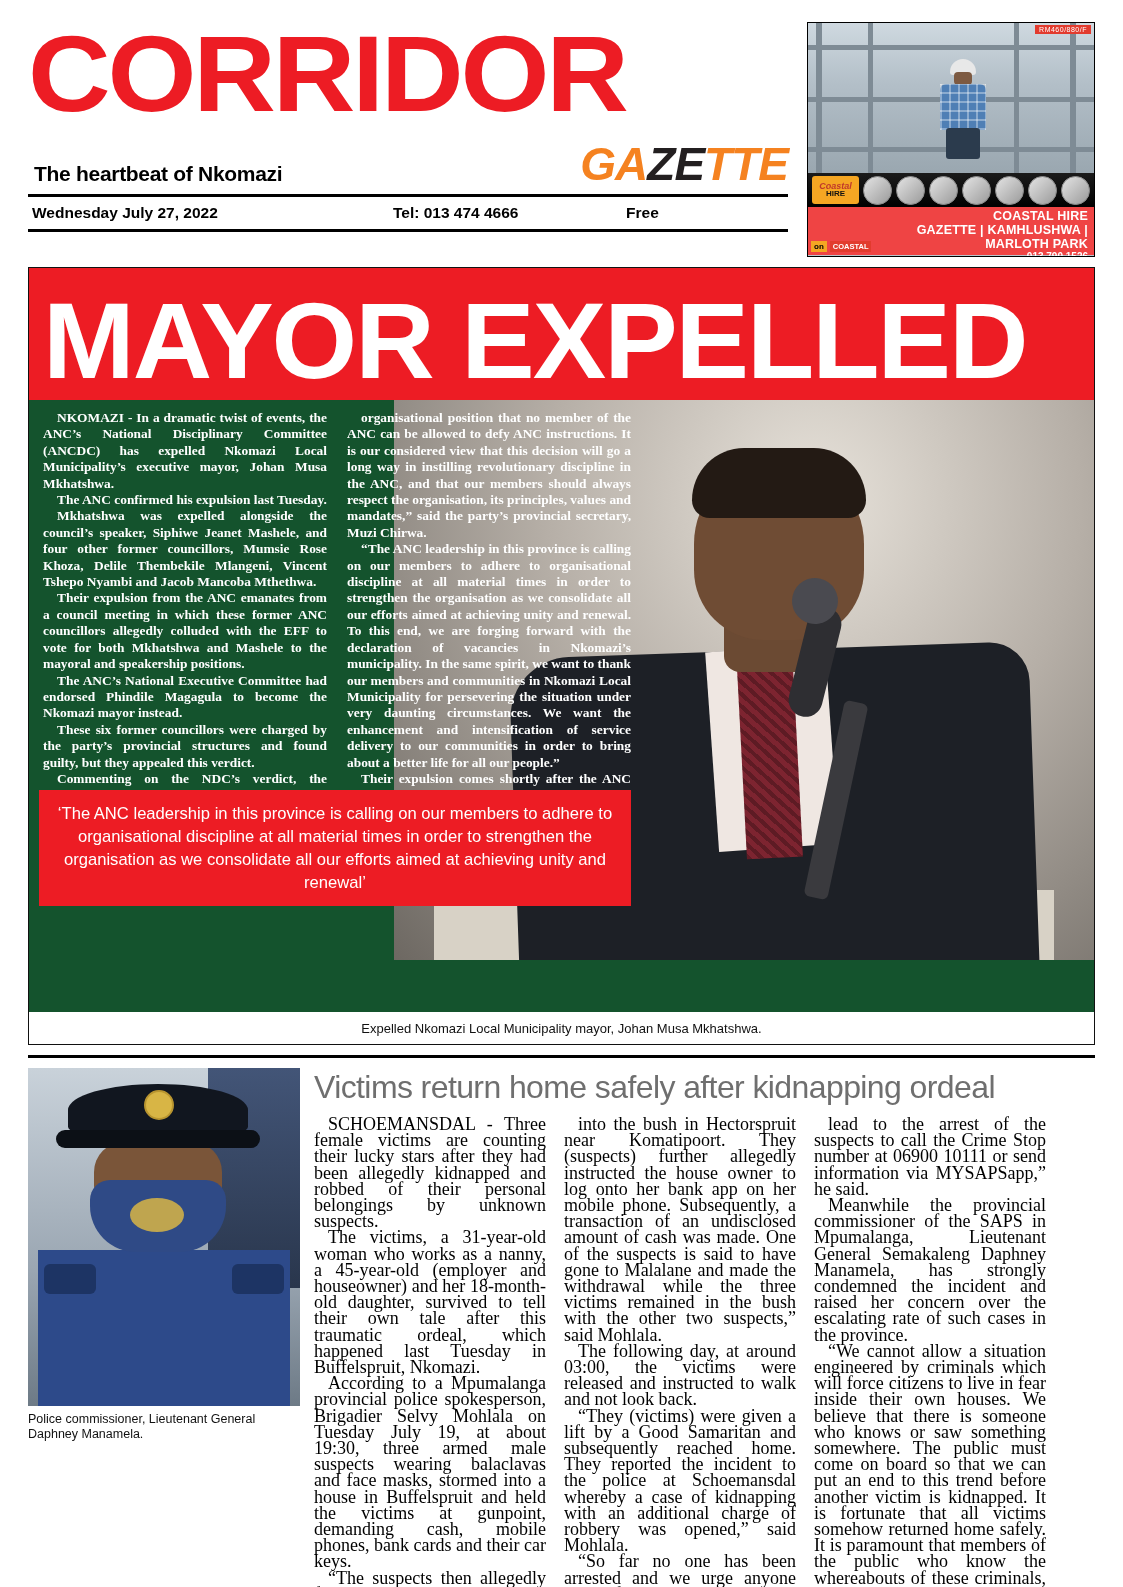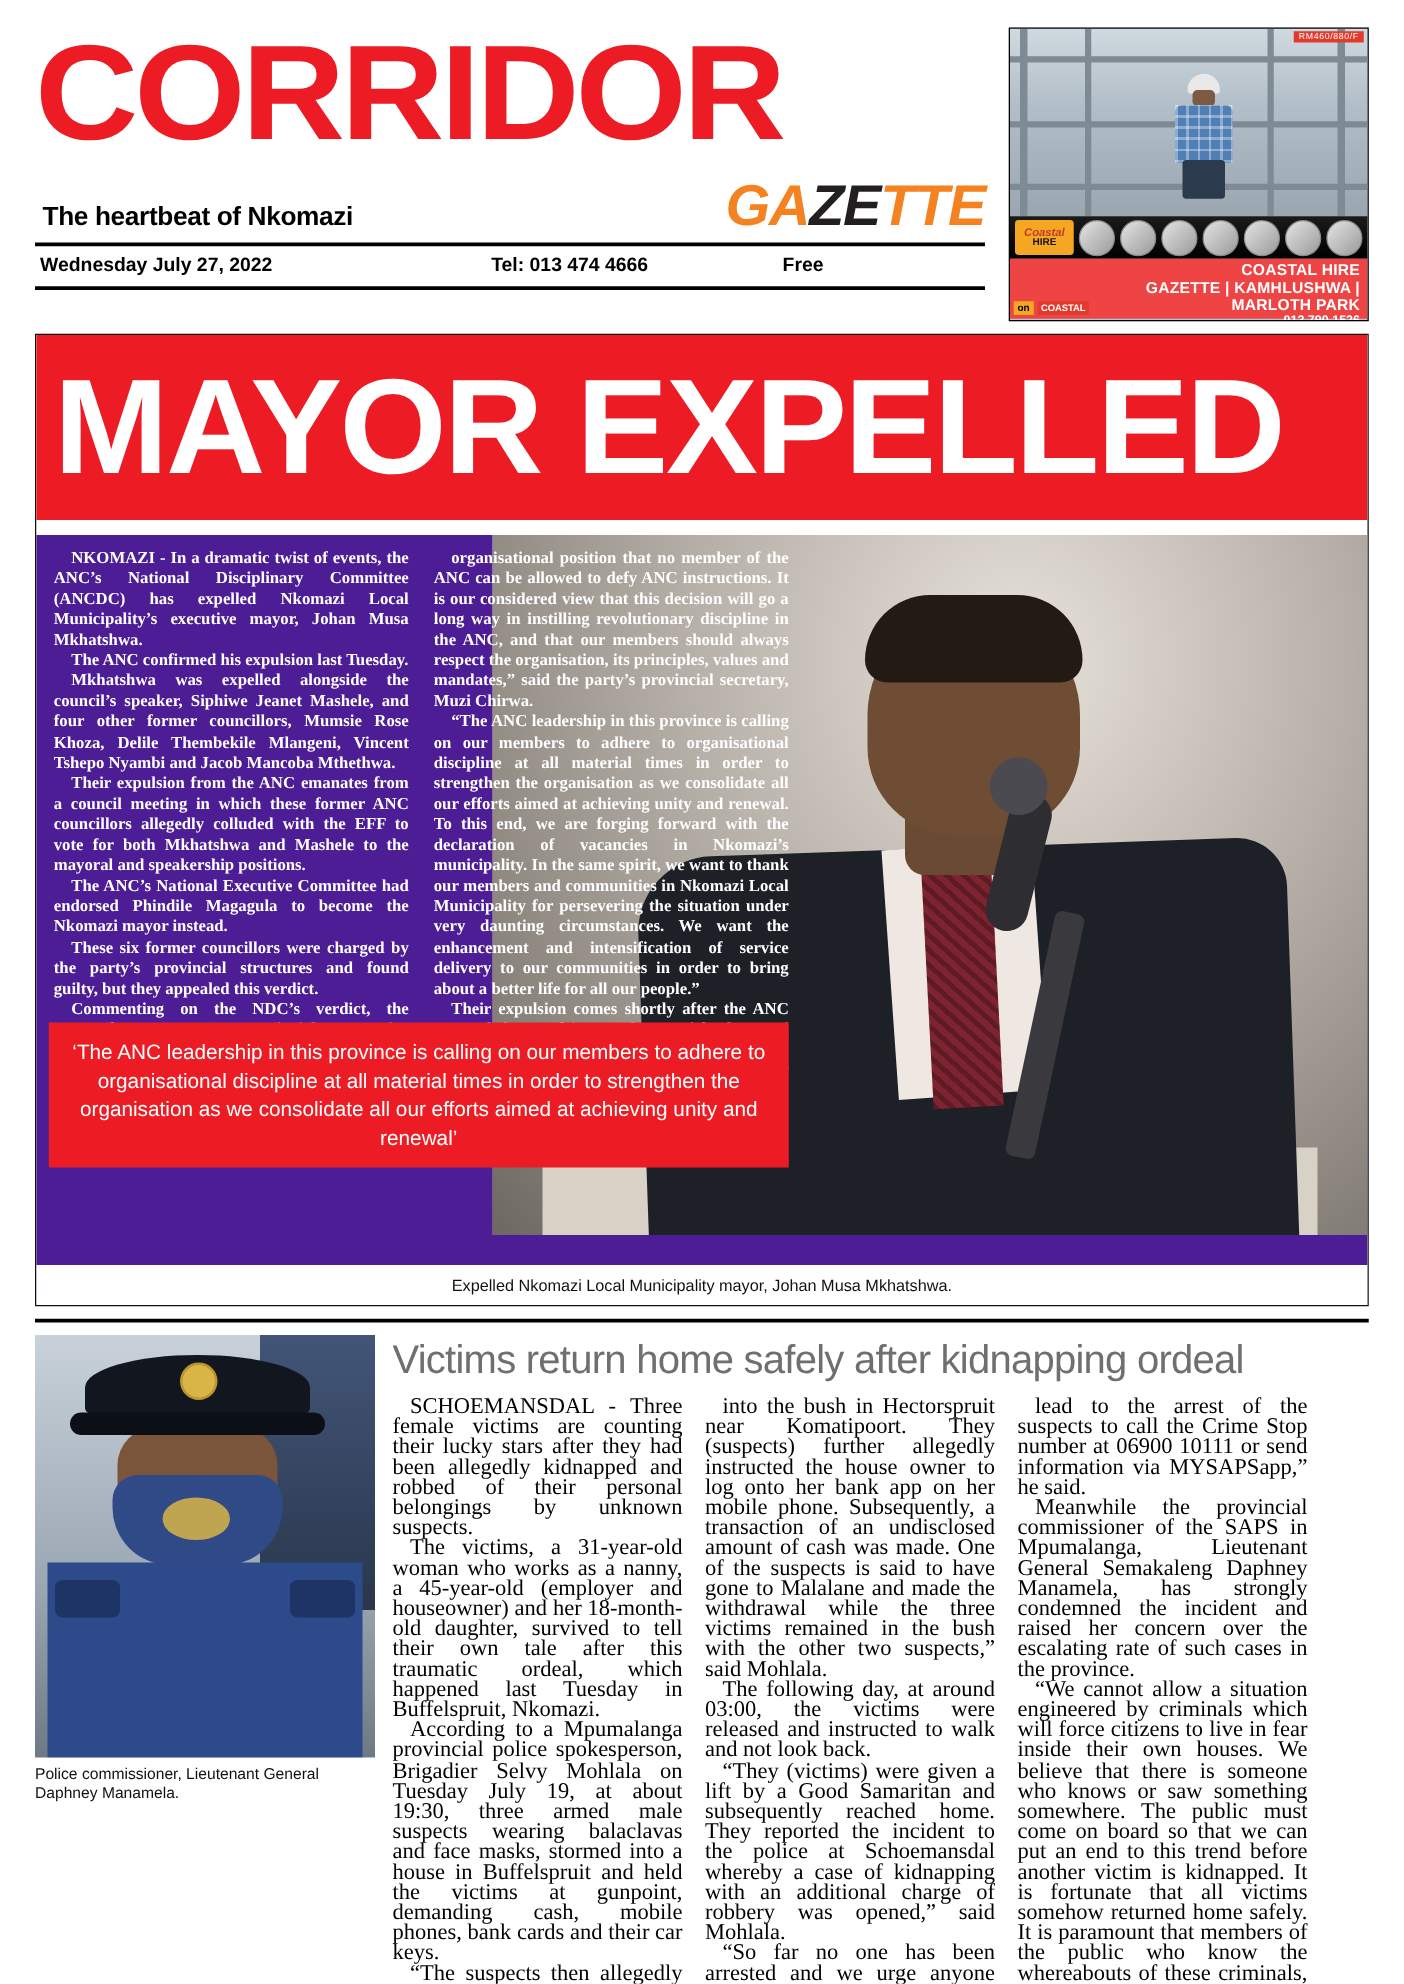--- a/index.html
+++ b/index.html
@@ -124,21 +124,21 @@
     font-family:"Liberation Sans", sans-serif;
     font-weight:bold;
     font-size:108px;
     line-height:126px;
     color:#fff;
     letter-spacing:-2px;
     white-space:nowrap;
     transform:scaleX(1.02);
     transform-origin:left top;
   }
-  .hero-body{position:absolute;left:0;top:160px;width:100%;height:628px;background:#4c1d95;}
+  .hero-body{position:absolute;left:0;top:132px;width:100%;height:628px;background:#14532d;}
   .hero-photo{
     position:absolute;right:0;top:0;width:700px;height:560px;
     background:linear-gradient(160deg,#cfc8c0 0%,#b9b2aa 35%,#8e8881 70%,#5e5a56 100%);
     overflow:hidden;
   }
   .hp-bg{position:absolute;inset:0;background:
       radial-gradient(ellipse at 60% 18%, #e7e2da 0%, #b6afa7 45%, #6d6862 100%);}
   .hp-suit{position:absolute;left:120px;top:250px;width:520px;height:320px;background:#1d2026;border-radius:60px 40px 0 0;transform:rotate(-2deg);}
   .hp-shirt{position:absolute;left:318px;top:248px;width:120px;height:200px;background:#efe7e2;transform:rotate(-4deg);}
   .hp-tie{position:absolute;left:348px;top:268px;width:56px;height:190px;background:#7d2430;transform:rotate(-3deg);

